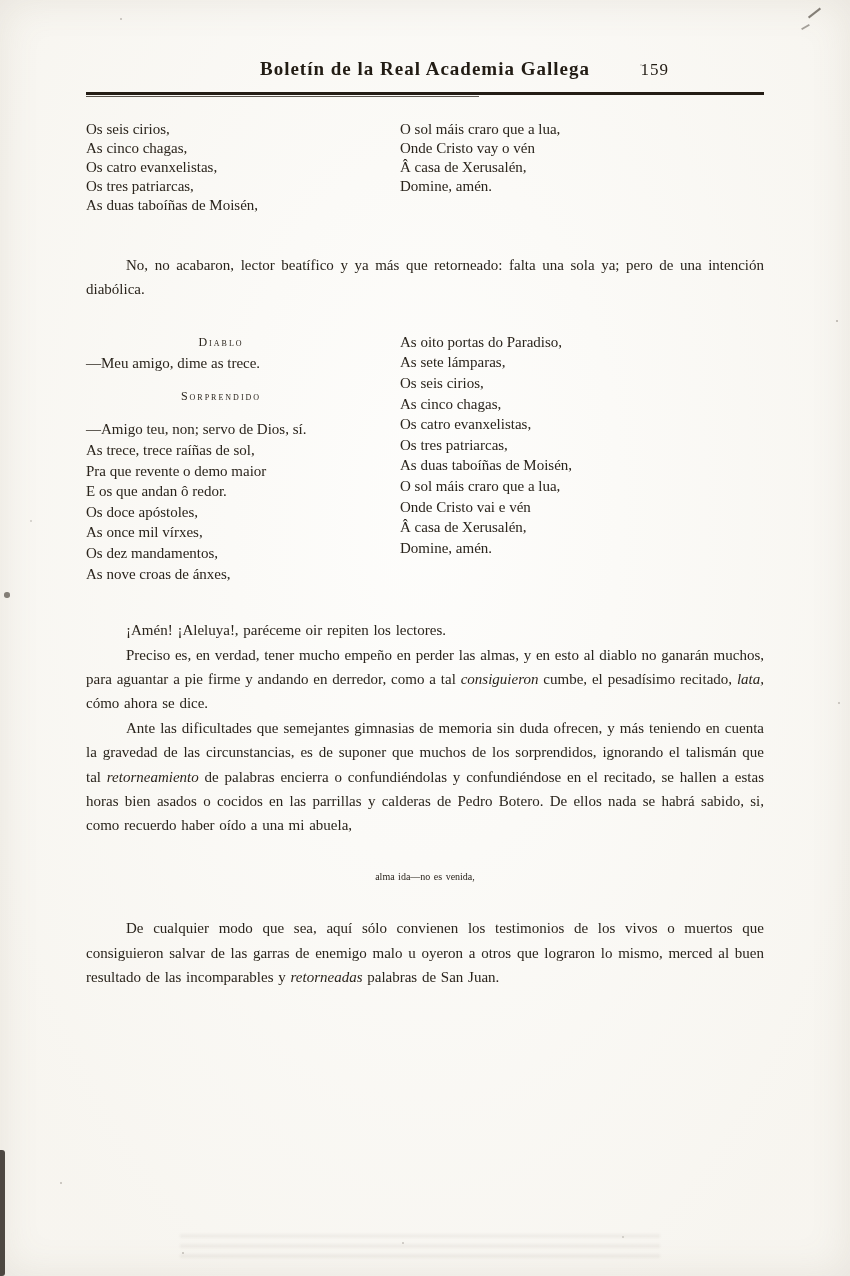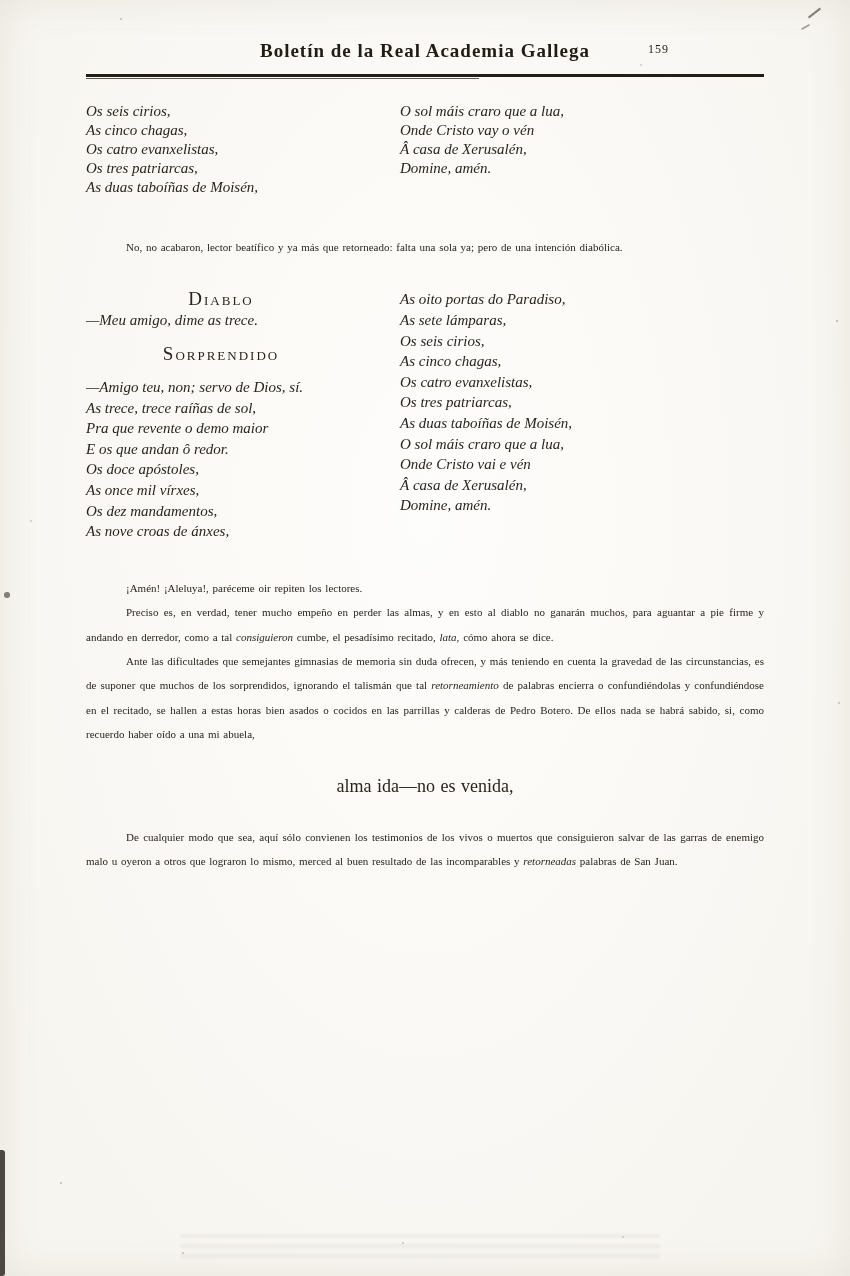--- a/index.html
+++ b/index.html
@@ -7,54 +7,54 @@
     position:relative;
     width:850px;height:1276px;
     margin:0 auto;
     background:#fbfaf6;
     background-image:radial-gradient(ellipse at 50% 40%, rgba(255,255,255,.6) 0%, rgba(240,236,228,.35) 85%);
     color:#2a241c;
     font-family:"Liberation Serif","DejaVu Serif",serif;
     overflow:hidden;
     box-shadow:inset 0 0 40px rgba(120,105,85,.12);
   }
-  .content{padding:40px 86px 0 86px;}
+  .content{padding:58px 86px 0 86px;}
 
   
   .header{position:relative;text-align:center;height:30px;}
   .title{
     font-size:19px;font-weight:700;letter-spacing:1px;
     color:#221c14;
   }
-  .pageno{position:absolute;right:95px;top:2px;font-size:12px;letter-spacing:1px;color:#221c14;}
+  .pageno{position:absolute;right:95px;top:2px;font-size:17px;letter-spacing:1px;color:#221c14;}
   .rule{position:relative;height:6px;margin-top:4px;}
   .rule::before{content:"";position:absolute;left:0;right:0;top:0;height:2.5px;background:#241d15;}
   .rule::after{content:"";position:absolute;left:0;width:58%;top:4px;height:1.2px;background:rgba(36,29,21,.75);}
 
   
   .verse-row{display:flex;}
   .col-l{width:314px;flex:0 0 314px;}
   .col-r{flex:1;}
-  .verse{white-space:pre-line;font-style:italic;}
+  .verse{white-space:pre-line;}
   .opening-verse{margin-top:22px;font-size:15px;line-height:19px;}
   .dialogue{margin-top:30px;font-size:15px;line-height:20.6px;}
   .speaker{
     width:270px;text-align:center;
     font-variant:small-caps;letter-spacing:2px;
-    font-size:19px;line-height:20px;
+    font-size:12px;line-height:20px;
   }
   .sp1{margin-bottom:1px;}
   .sp2{margin-top:13px;margin-bottom:13px;}
 
   
-  .para{margin:0;font-size:11px;line-height:24.4px;text-align:justify;word-spacing:1px;}
+  .para{margin:0;font-size:15px;line-height:24.4px;text-align:justify;word-spacing:1px;}
   .indent{text-indent:40px;}
   .para-intro{margin-top:38px;}
   .para-amen{margin-top:34px;}
-  .alma{margin:27px 0;font-size:18px;text-align:center;text-indent:0;}
+  .alma{margin:27px 0;font-size:10px;text-align:center;text-indent:0;}
   .italic-term{font-style:italic;}
 
   
   .edge-mark{position:absolute;left:0;top:1150px;width:5px;height:126px;background:#18120c;opacity:.75;filter:blur(.6px);border-radius:0 3px 3px 0;}
   .mark-tr{position:absolute;right:28px;top:12px;width:15px;height:2px;background:rgba(40,32,24,.55);transform:rotate(-38deg);}
   .mark-tr2{position:absolute;right:40px;top:26px;width:9px;height:2px;background:rgba(40,32,24,.4);transform:rotate(-30deg);}
   .speck{
     position:absolute;left:0;top:0;width:2px;height:2px;border-radius:50%;
     background:transparent;
     box-shadow:

